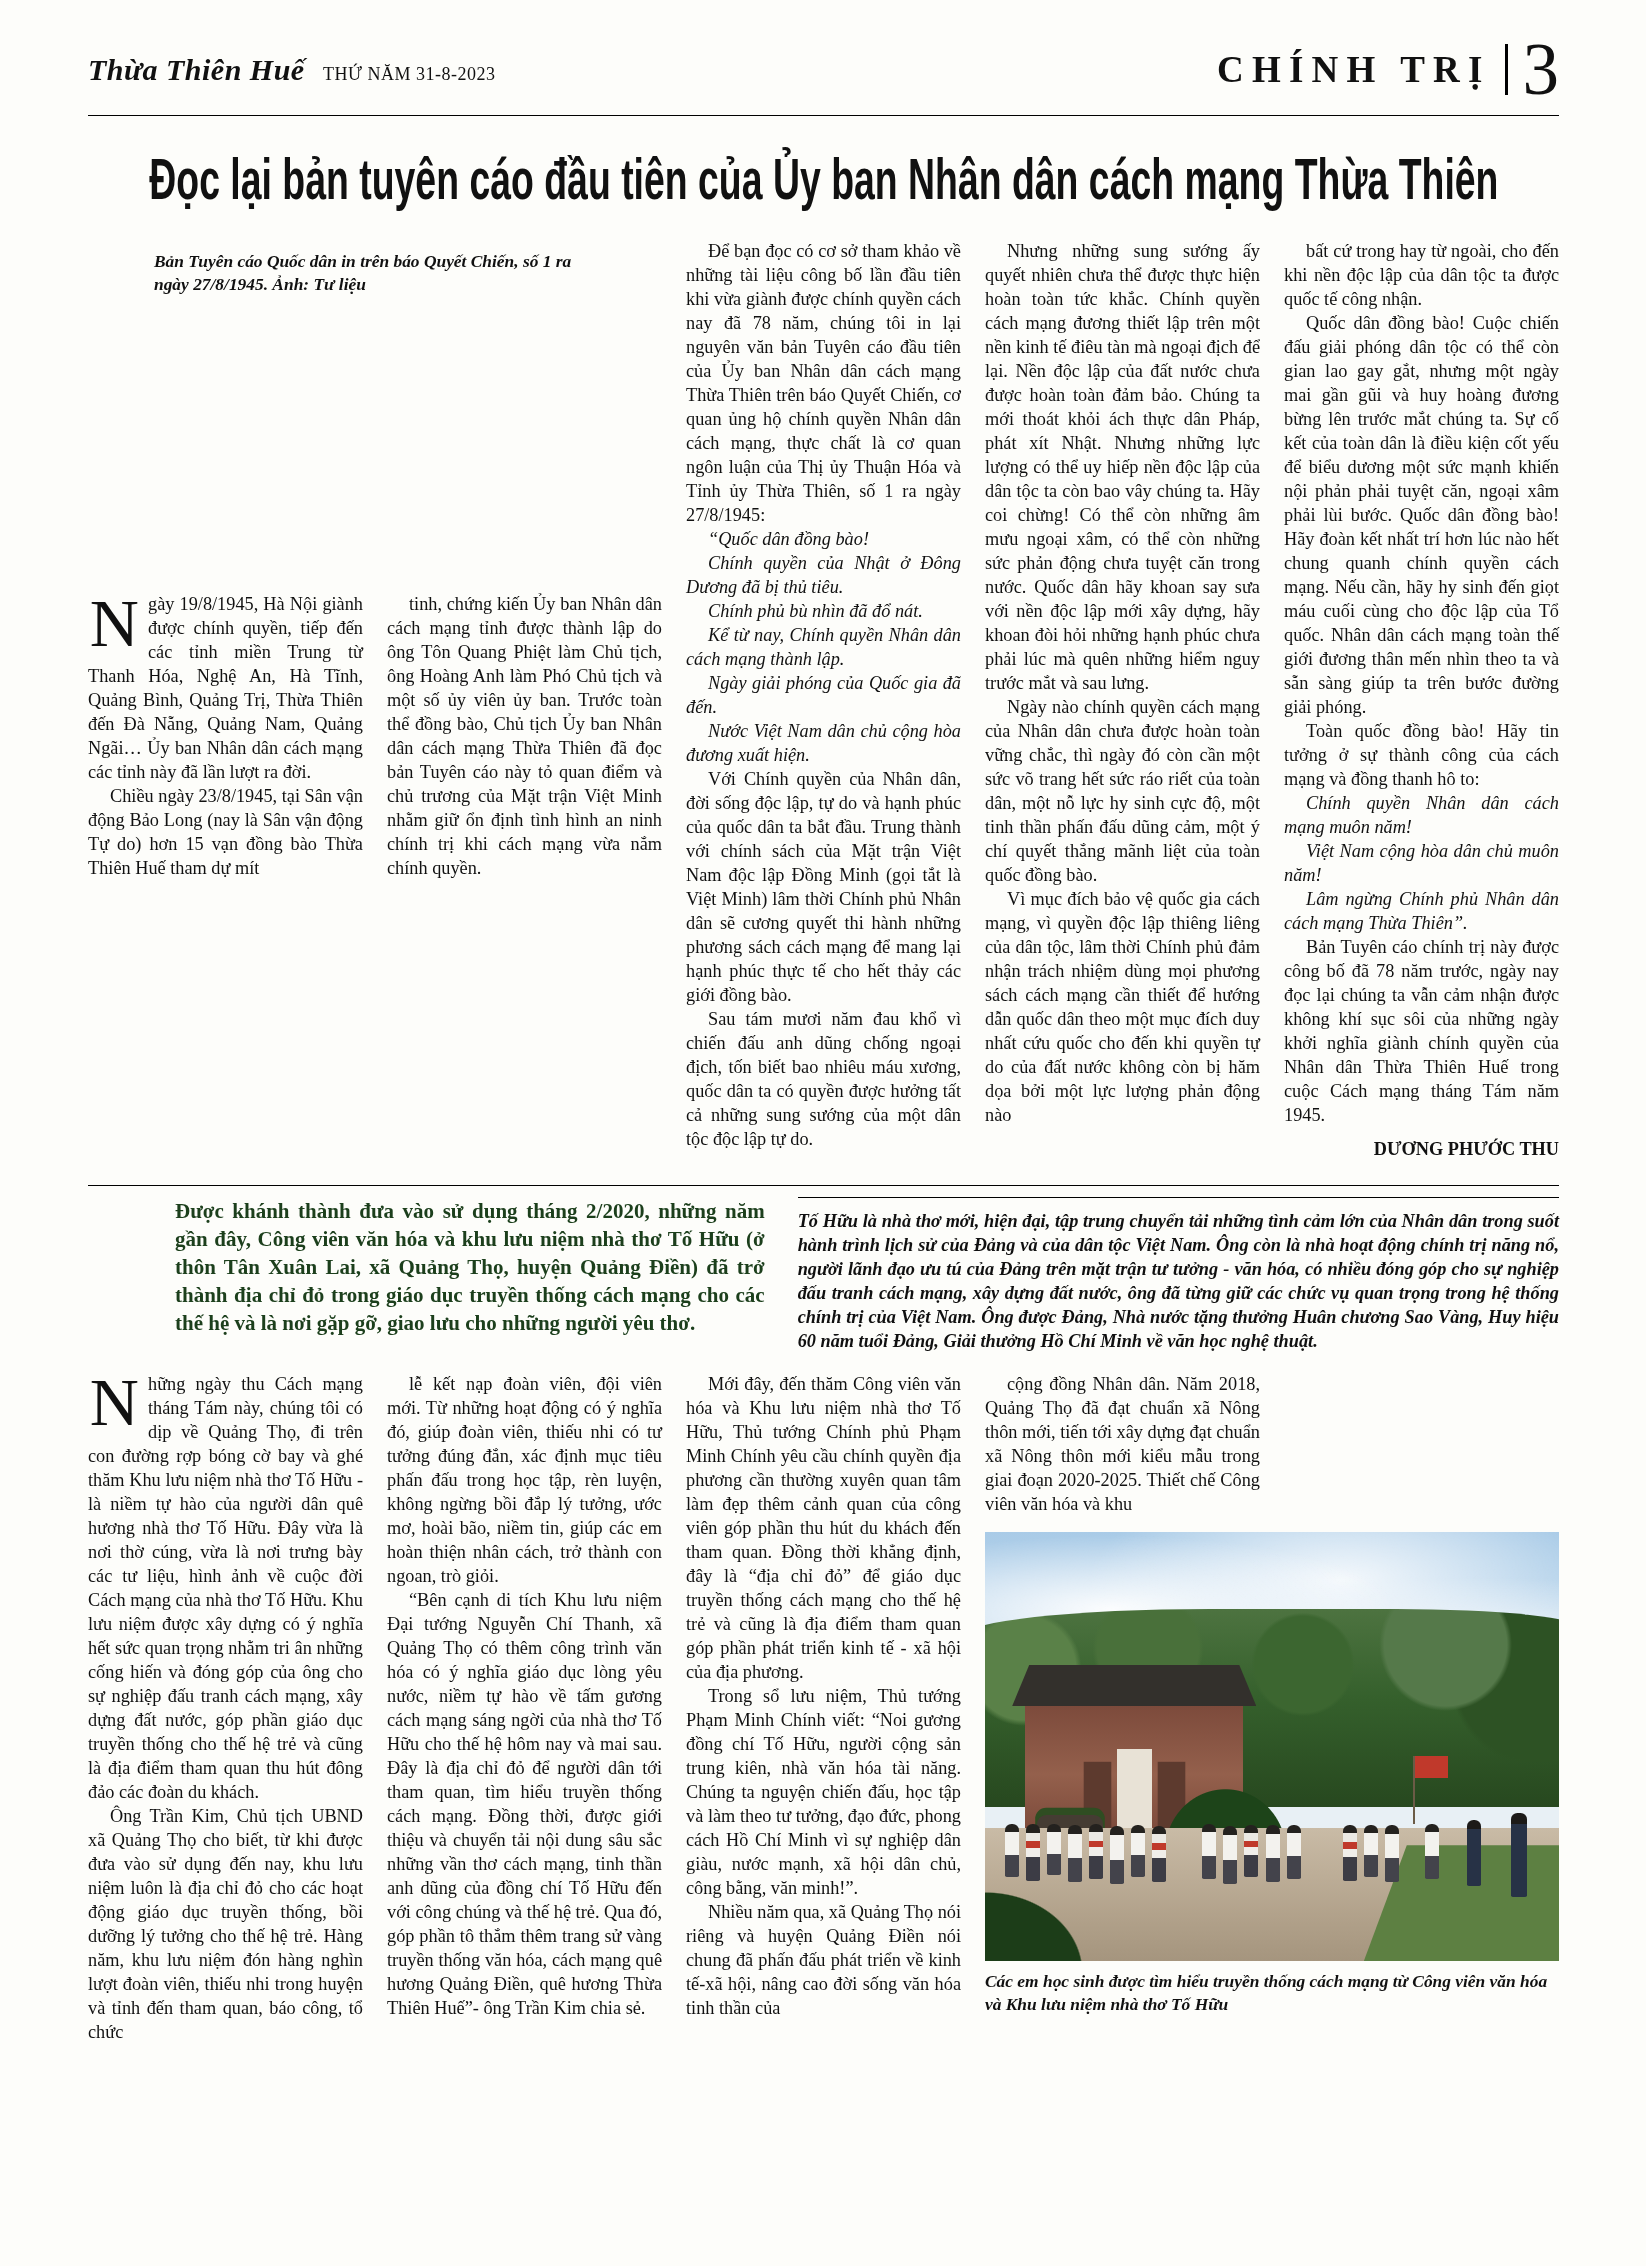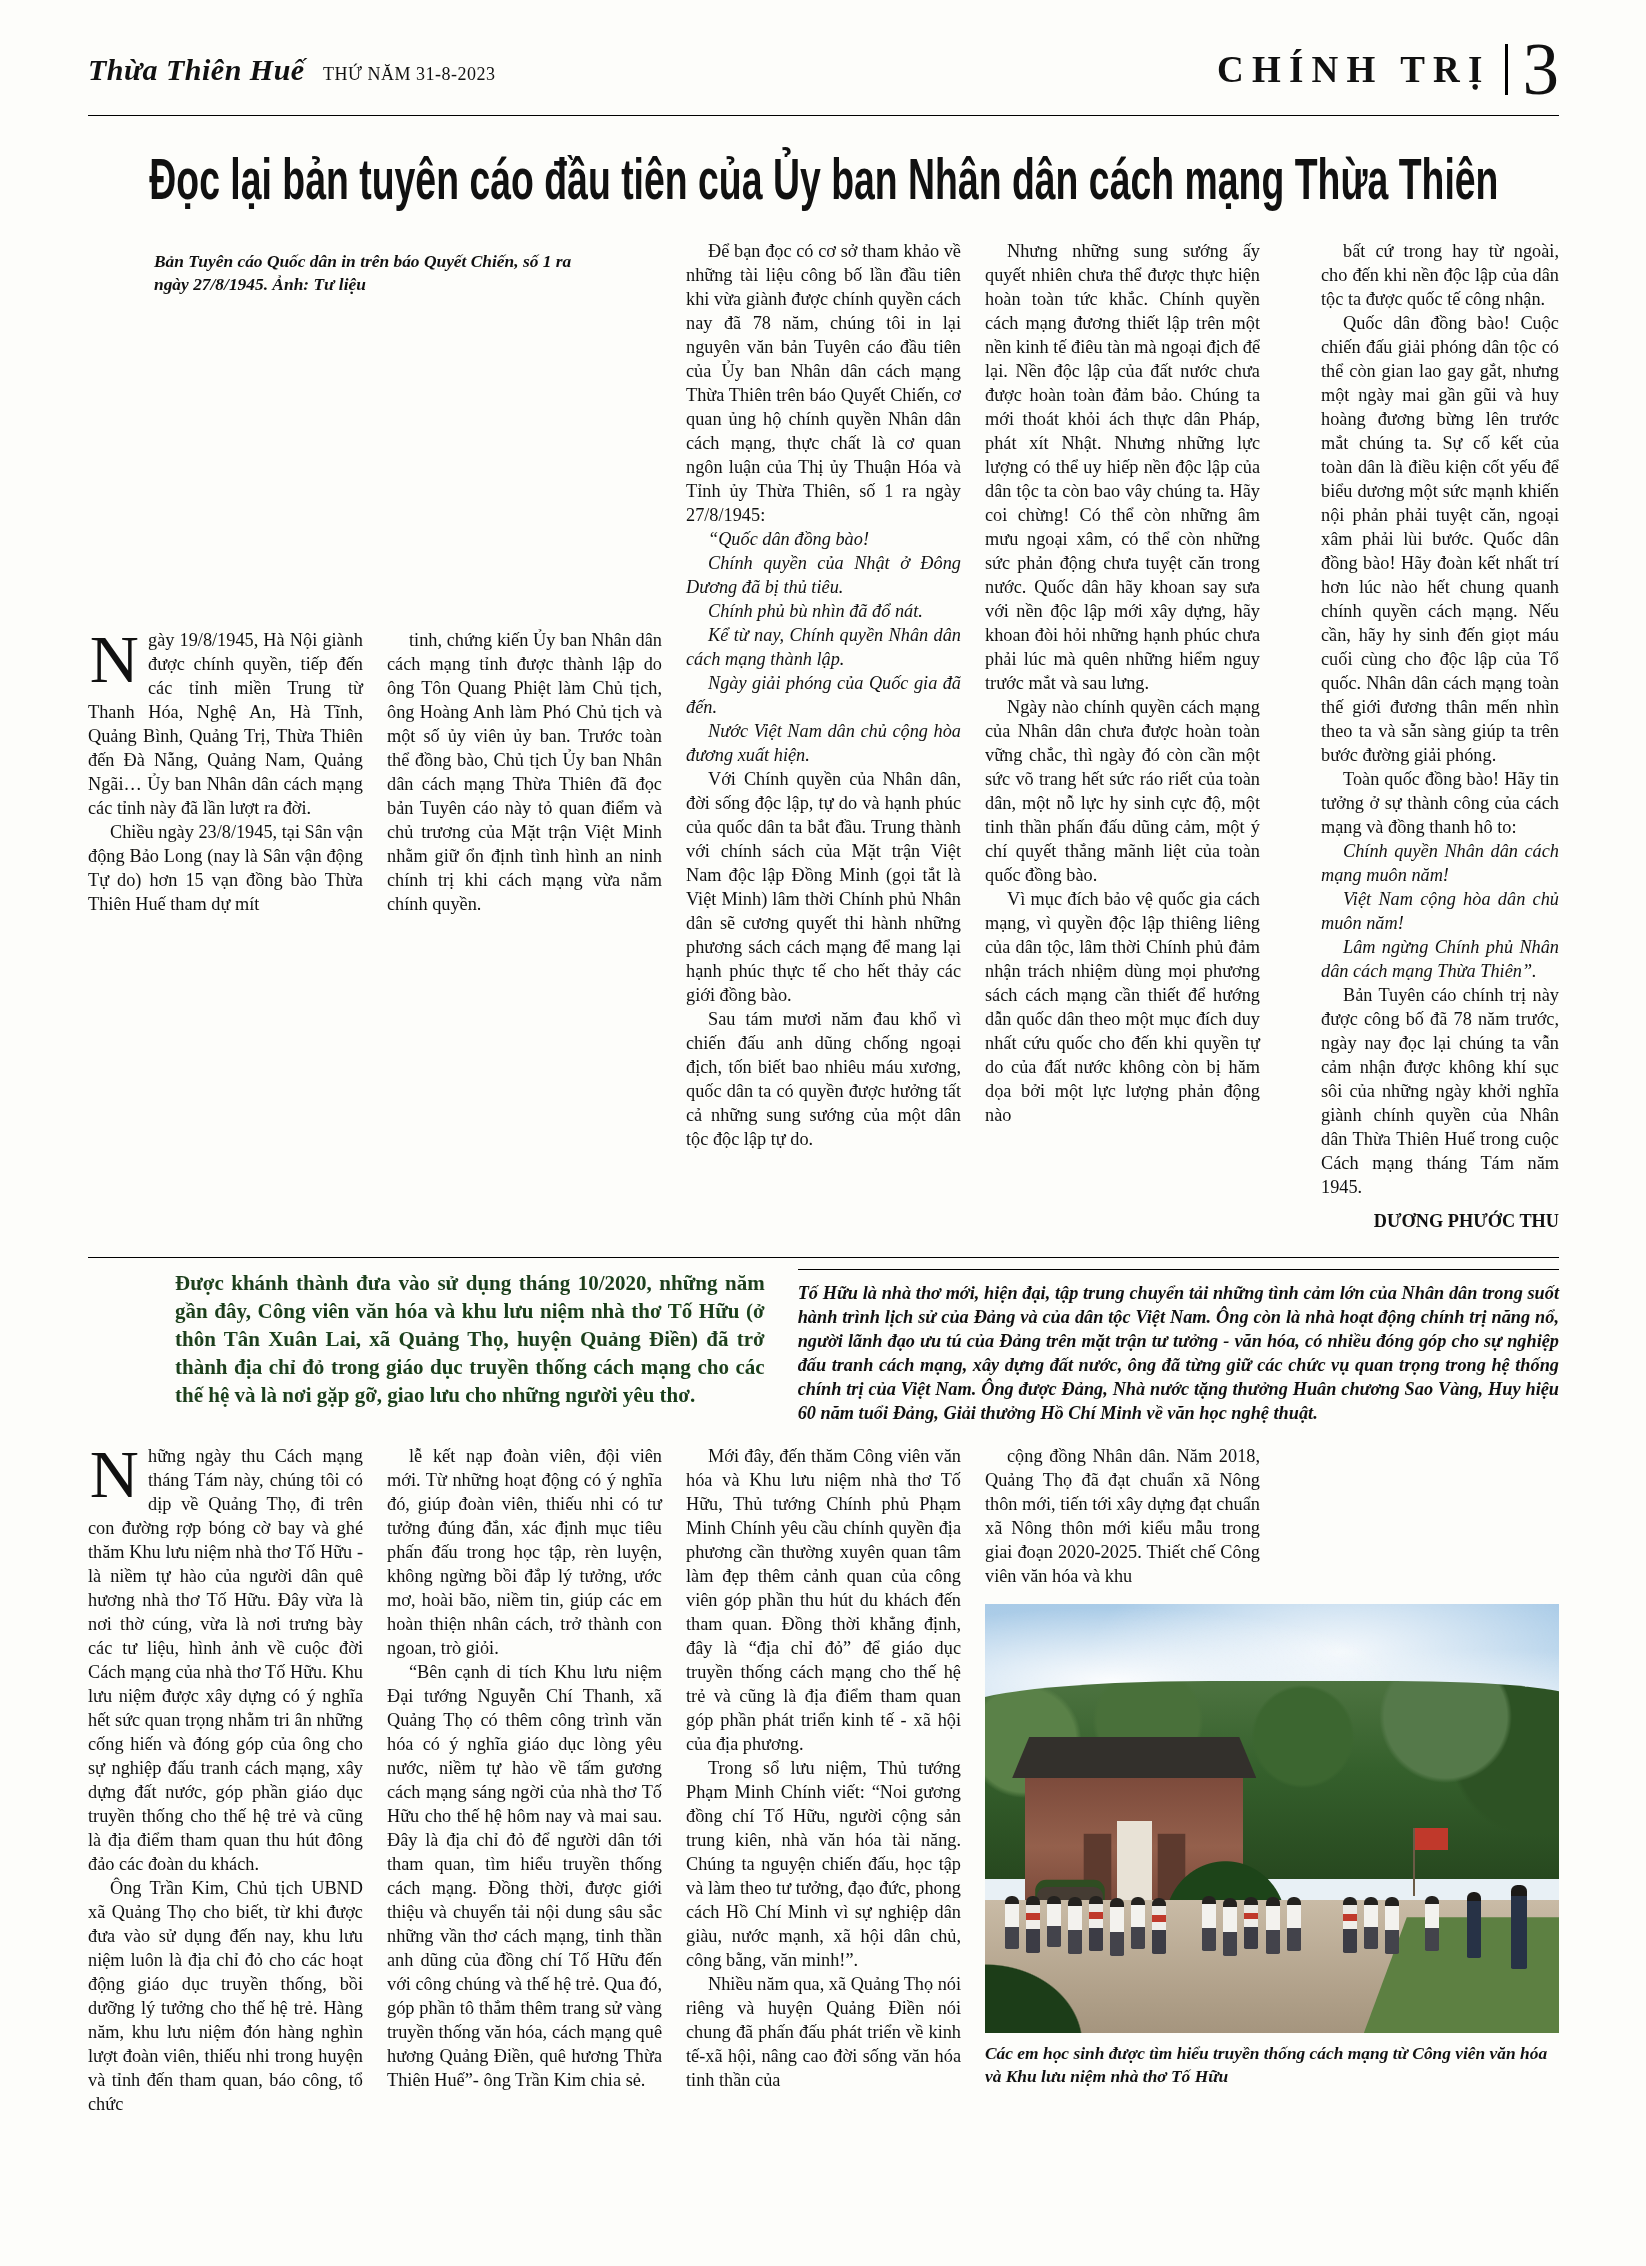--- a/index.html
+++ b/index.html
@@ -44,21 +44,21 @@
   .drop{float:left;font-size:68px;line-height:55px;padding:3.7px 9.1px 0 1.8px;}
   .byline{text-align:right;font-weight:700;text-indent:0;margin-top:9.1px;}
   .byline2{text-align:right;font-weight:700;font-style:italic;text-indent:0;margin-top:9.1px;}
   
   .art1{display:grid;grid-template-columns:repeat(5,1fr);column-gap:24px;row-gap:14.6px;}
   .a1-scanblock{grid-column:1/3;grid-row:1;}
   .a1-c1{grid-column:1;grid-row:2;}
   .a1-c2{grid-column:2;grid-row:2;}
   .a1-c3{grid-column:3;grid-row:1/3;}
   .a1-c4{grid-column:4;grid-row:1/3;}
-  .a1-c5{grid-column:5;grid-row:1/3;margin-left:37px;}
+  .a1-c5{grid-column:5;grid-row:1/3;}
   
   .scanfig{
     width:429px;height:498px;margin-left:66px;box-sizing:border-box;
     background:#ccc6b6;
     background-image:radial-gradient(circle at 72% 16%, rgba(255,255,255,.35), transparent 55%),
                      radial-gradient(circle at 18% 82%, rgba(96,82,48,.20), transparent 48%);
     border:0.9px solid #857f70;
     padding:16.4px 18.3px;overflow:hidden;position:relative;
   }
   .sl{background:repeating-linear-gradient(180deg,#47423a 0 2.4px, rgba(0,0,0,0) 2.4px 8.4px);
@@ -188,21 +188,21 @@
       <p class="it">Lâm ngừng Chính phủ Nhân dân cách mạng Thừa Thiên”.</p>
       <p>Bản Tuyên cáo chính trị này được công bố đã 78 năm trước, ngày nay đọc lại chúng ta vẫn cảm nhận được không khí sục sôi của những ngày khởi nghĩa giành chính quyền của Nhân dân Thừa Thiên Huế trong cuộc Cách mạng tháng Tám năm 1945.</p>
       <p class="byline">DƯƠNG PHƯỚC THU</p>
     </div>
   </div>
 
   <div class="sep"></div>
 
 
   <div class="leadrow">
-    <p class="lead">Được khánh thành đưa vào sử dụng tháng 10/2020, những năm gần đây, Công viên văn hóa và khu lưu niệm nhà thơ Tố Hữu (ở thôn Tân Xuân Lai, xã Quảng Thọ, huyện Quảng Điền) đã trở thành địa chỉ đỏ trong giáo dục truyền thống cách mạng cho các thế hệ và là nơi gặp gỡ, giao lưu cho những người yêu thơ.</p>
+    <p class="lead">Được khánh thành đưa vào sử dụng tháng 2/2020, những năm gần đây, Công viên văn hóa và khu lưu niệm nhà thơ Tố Hữu (ở thôn Tân Xuân Lai, xã Quảng Thọ, huyện Quảng Điền) đã trở thành địa chỉ đỏ trong giáo dục truyền thống cách mạng cho các thế hệ và là nơi gặp gỡ, giao lưu cho những người yêu thơ.</p>
     <p class="infobox">Tố Hữu là nhà thơ mới, hiện đại, tập trung chuyển tải những tình cảm lớn của Nhân dân trong suốt hành trình lịch sử của Đảng và của dân tộc Việt Nam. Ông còn là nhà hoạt động chính trị năng nổ, người lãnh đạo ưu tú của Đảng trên mặt trận tư tưởng - văn hóa, có nhiều đóng góp cho sự nghiệp đấu tranh cách mạng, xây dựng đất nước, ông đã từng giữ các chức vụ quan trọng trong hệ thống chính trị của Việt Nam. Ông được Đảng, Nhà nước tặng thưởng Huân chương Sao Vàng, Huy hiệu 60 năm tuổi Đảng, Giải thưởng Hồ Chí Minh về văn học nghệ thuật.</p>
   </div>
 
   <div class="art2">
 
     <div>
       <p class="has-drop"><span class="drop">N</span><span>hững ngày thu Cách mạng tháng Tám này, chúng tôi có dịp về Quảng Thọ, đi trên con đường rợp bóng cờ bay và ghé thăm Khu lưu niệm nhà thơ Tố Hữu - là niềm tự hào của người dân quê hương nhà thơ Tố Hữu. Đây vừa là nơi thờ cúng, vừa là nơi trưng bày các tư liệu, hình ảnh về cuộc đời Cách mạng của nhà thơ Tố Hữu. Khu lưu niệm được xây dựng có ý nghĩa hết sức quan trọng nhằm tri ân những cống hiến và đóng góp của ông cho sự nghiệp đấu tranh cách mạng, xây dựng đất nước, góp phần giáo dục truyền thống cho thế hệ trẻ và cũng là địa điểm tham quan thu hút đông đảo các đoàn du khách.</span></p>
       <p>Ông Trần Kim, Chủ tịch UBND xã Quảng Thọ cho biết, từ khi được đưa vào sử dụng đến nay, khu lưu niệm luôn là địa chỉ đỏ cho các hoạt động giáo dục truyền thống, bồi dưỡng lý tưởng cho thế hệ trẻ. Hàng năm, khu lưu niệm đón hàng nghìn lượt đoàn viên, thiếu nhi trong huyện và tỉnh đến tham quan, báo công, tổ chức</p>
     </div>
 

